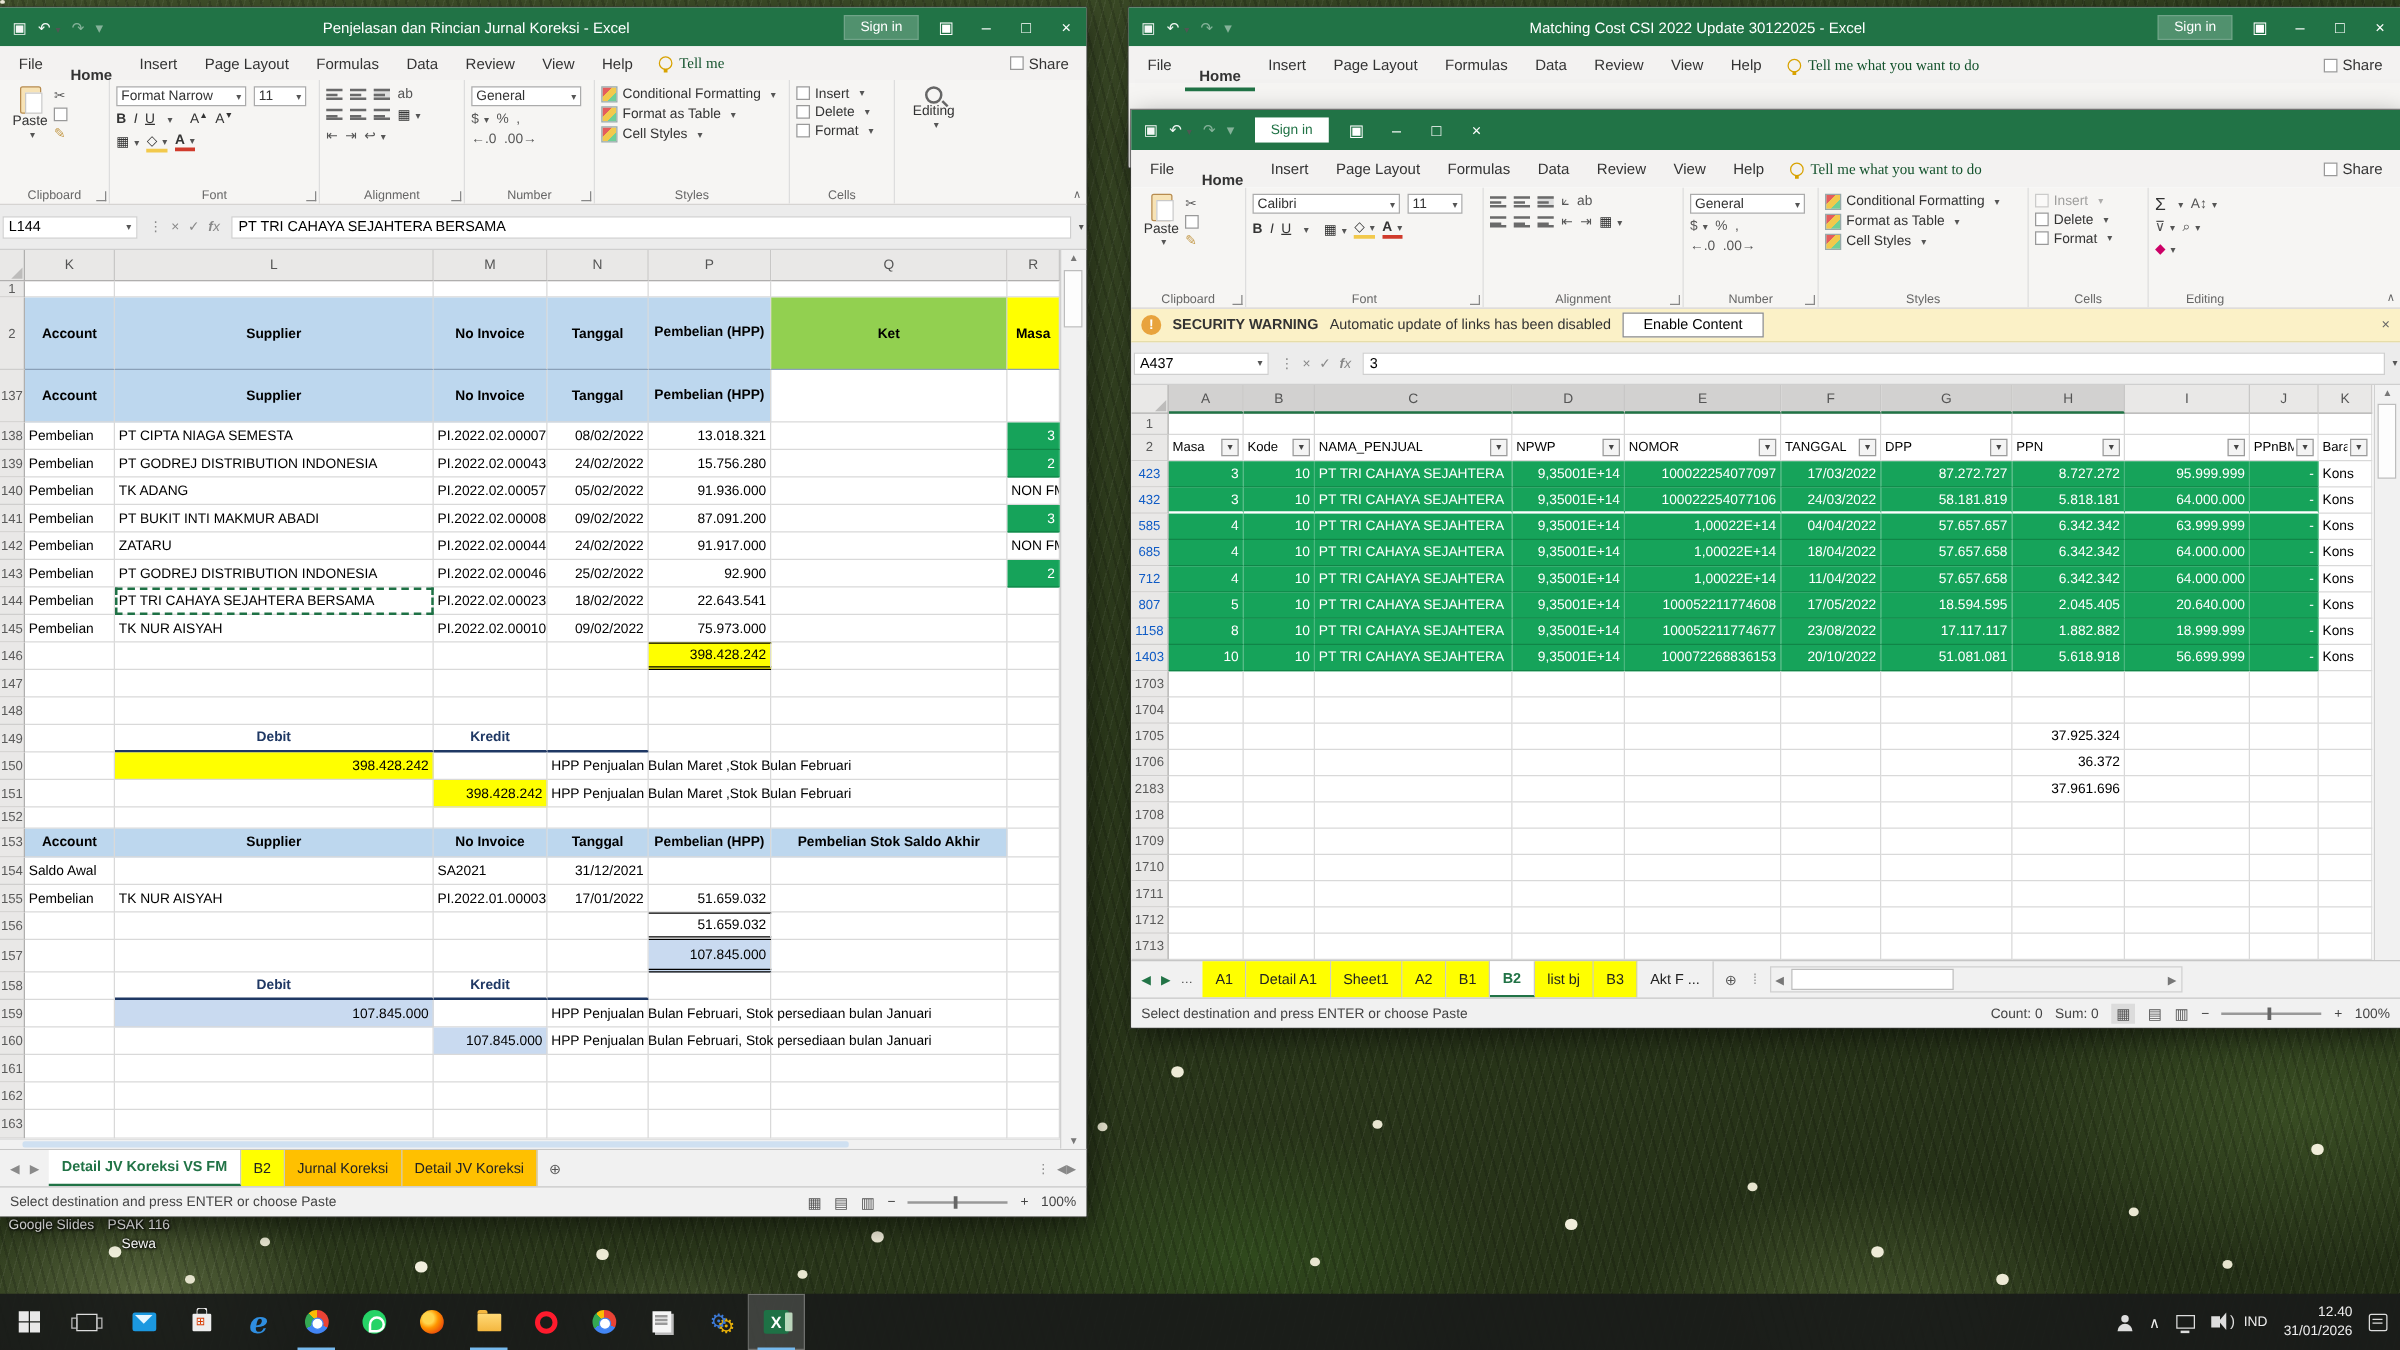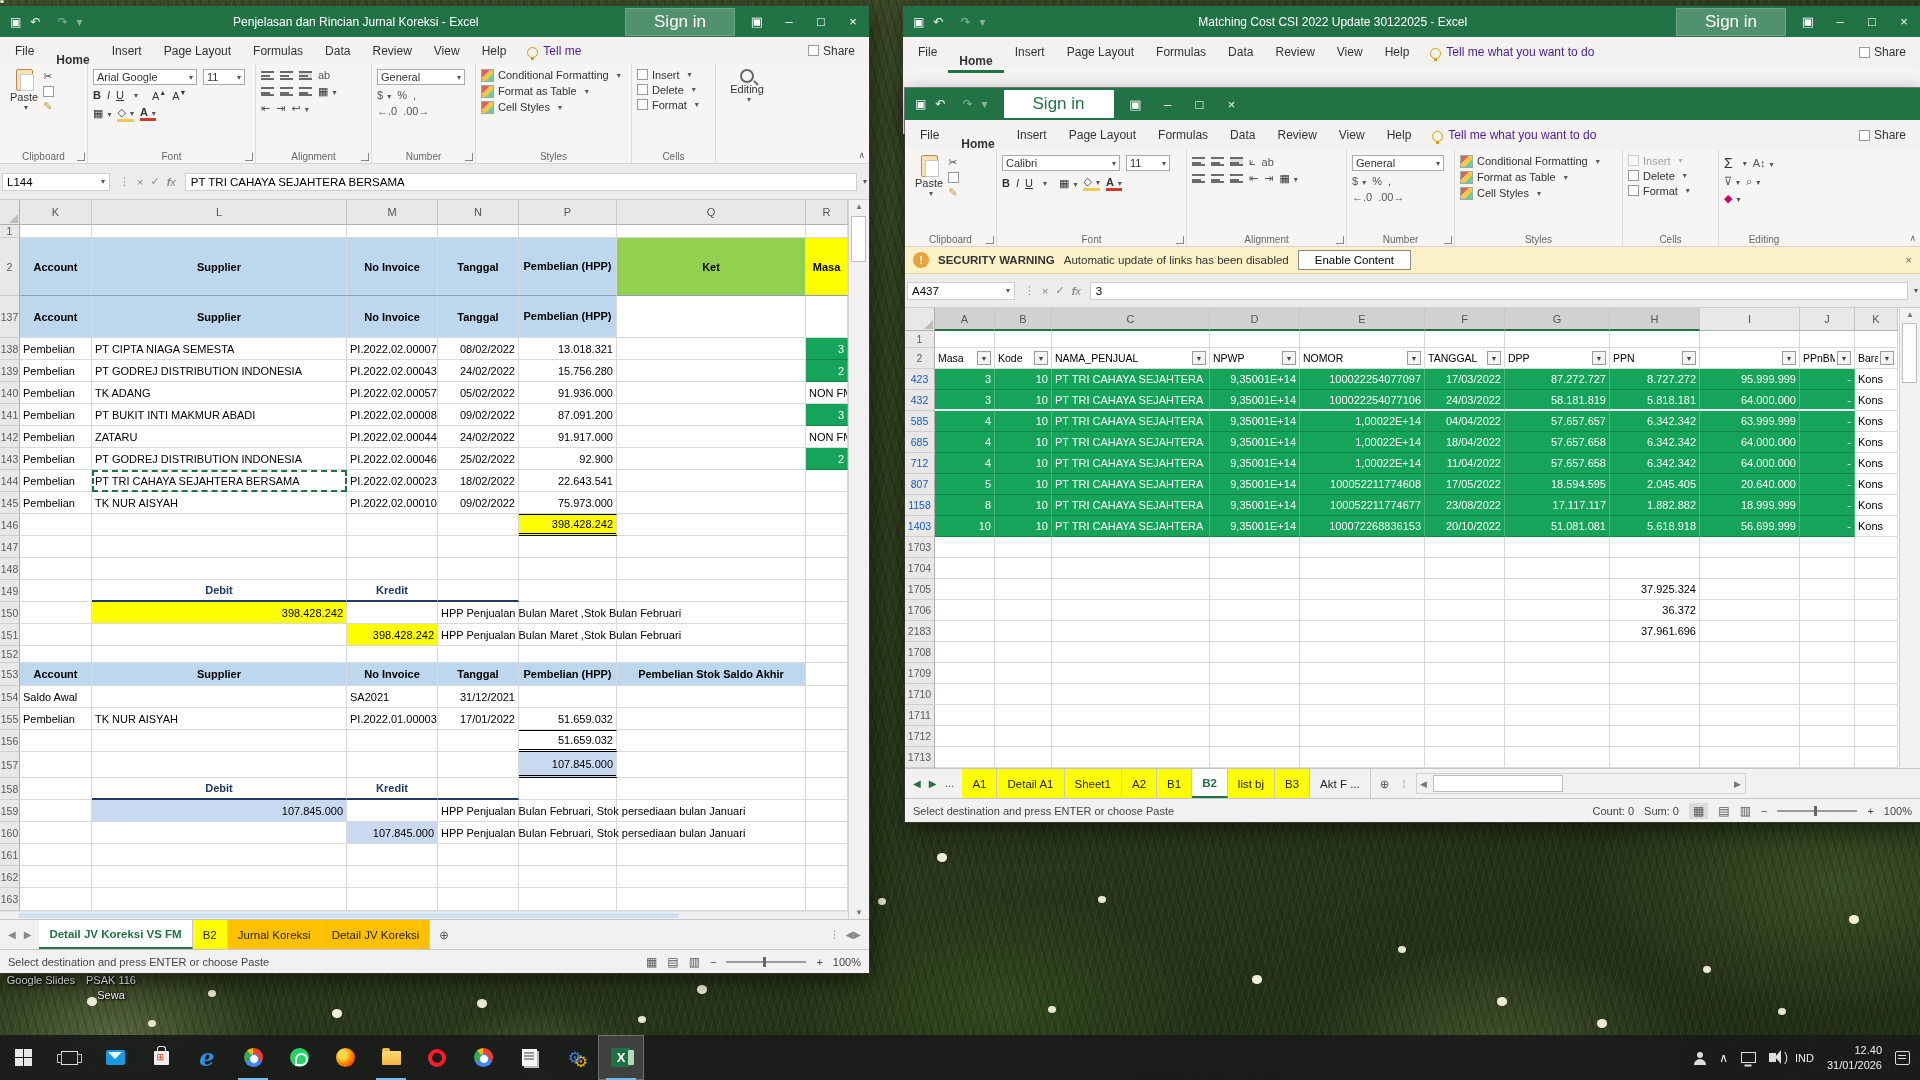--- a/index.html
+++ b/index.html
@@ -25,26 +25,26 @@
       1050px 1008px 0 2px #e8e6d0, 1600px 1022px 0 3px #edead5, 1780px 1010px 0 2px #e7e5cf; }
   .desk-label { position:absolute; color:#fff; font-size:11px; text-shadow:1px 1px 2px #000, 0 0 3px #000; z-index:1; text-align:center; }
 
   
   .win { position:absolute; background:#fff; box-shadow:0 0 0 1px rgba(60,60,60,.65), 3px 8px 22px rgba(0,0,0,.5); }
   .tb { background:#217346; color:#fff; display:flex; align-items:center; font-size:12px; }
   .qat { display:flex; align-items:center; gap:9px; padding:0 10px; font-size:12px; white-space:nowrap; }
   .qat span { opacity:.95; }
   .qat .dim { opacity:.45; }
   .tb-title { flex:1; text-align:center; font-size:12px; white-space:nowrap; overflow:hidden; }
-  .signin { background:rgba(255,255,255,.22); border:1px solid rgba(255,255,255,.18); color:#fff; font-size:17px; padding:3px 28px; margin:0 6px; white-space:nowrap; }
+  .signin { background:rgba(255,255,255,.22); border:1px solid rgba(255,255,255,.18); color:#fff; font-size:11px; padding:3px 12px; margin:0 6px; white-space:nowrap; }
   .winbtn { width:32px; text-align:center; font-size:13px; align-self:stretch; display:flex; align-items:center; justify-content:center; }
   .menubar { display:flex; align-items:center; background:#f3f2f1; font-size:12px; color:#333; padding:0 4px; position:relative; }
   .mtab { padding:23px 11px; white-space:nowrap; }
   .mtab.active { border-bottom:3px solid #217346; font-weight:bold; padding-bottom:2px; }
-  .tellme { display:flex; align-items:flex-end; gap:5px; margin-left:10px; color:#4c1d95; white-space:nowrap; }
+  .tellme { display:flex; align-items:center; gap:5px; margin-left:10px; color:#14532d; white-space:nowrap;font-family:Liberation Serif, serif; }
   .bulb { width:11px; height:11px; border:1.5px solid #d8a200; border-radius:50%; position:relative; }
   .bulb:after { content:""; position:absolute; left:2.5px; top:9px; width:3px; height:3px; background:#d8a200; }
   .share { margin-left:auto; display:flex; align-items:center; gap:4px; padding-right:10px; color:#333; white-space:nowrap; }
   .ribbon { background:#f6f5f3; border-bottom:1px solid #d6d4d2; display:flex; position:relative; font-size:11px; color:#333; overflow:hidden; }
   .rgroup { border-right:1px solid #ddd; padding:3px 5px 1px; display:flex; flex-direction:column; position:relative; }
   .glabel { margin-top:auto; text-align:center; font-size:10px; color:#666; padding-top:1px; white-space:nowrap; }
   .combo { border:1px solid #ababab; background:#fff; padding:1px 3px; display:flex; align-items:center; justify-content:space-between; font-size:11px; white-space:nowrap; }
   .dd { font-size:8px; color:#555; margin-left:4px; }
   .icnrow { display:flex; align-items:center; gap:6px; margin:2px 0; }
   .bars { width:13px; height:9px; border-top:2px solid #6a6a6a; border-bottom:2px solid #6a6a6a; position:relative; }
@@ -265,21 +265,21 @@
             <span class="sq"></span>
             <span class="mini" style="color:#c49a4a;">✎</span>
           </div>
         </div>
         <div class="glabel">Clipboard</div>
         <div class="dlg"></div>
       </div>
       <div class="rgroup" style="width:168px;">
         <div class="icnrow">
           <span class="combo" style="width:104px;">
-              <span>Arial Google</span>
+              <span>Format Narrow</span>
               <span class="dd">▾</span>
             </span>
           <span class="combo" style="width:42px;">
               <span>11</span>
               <span class="dd">▾</span>
             </span>
         </div>
         <div class="icnrow">
           <b>B</b>
             <i>I</i>

